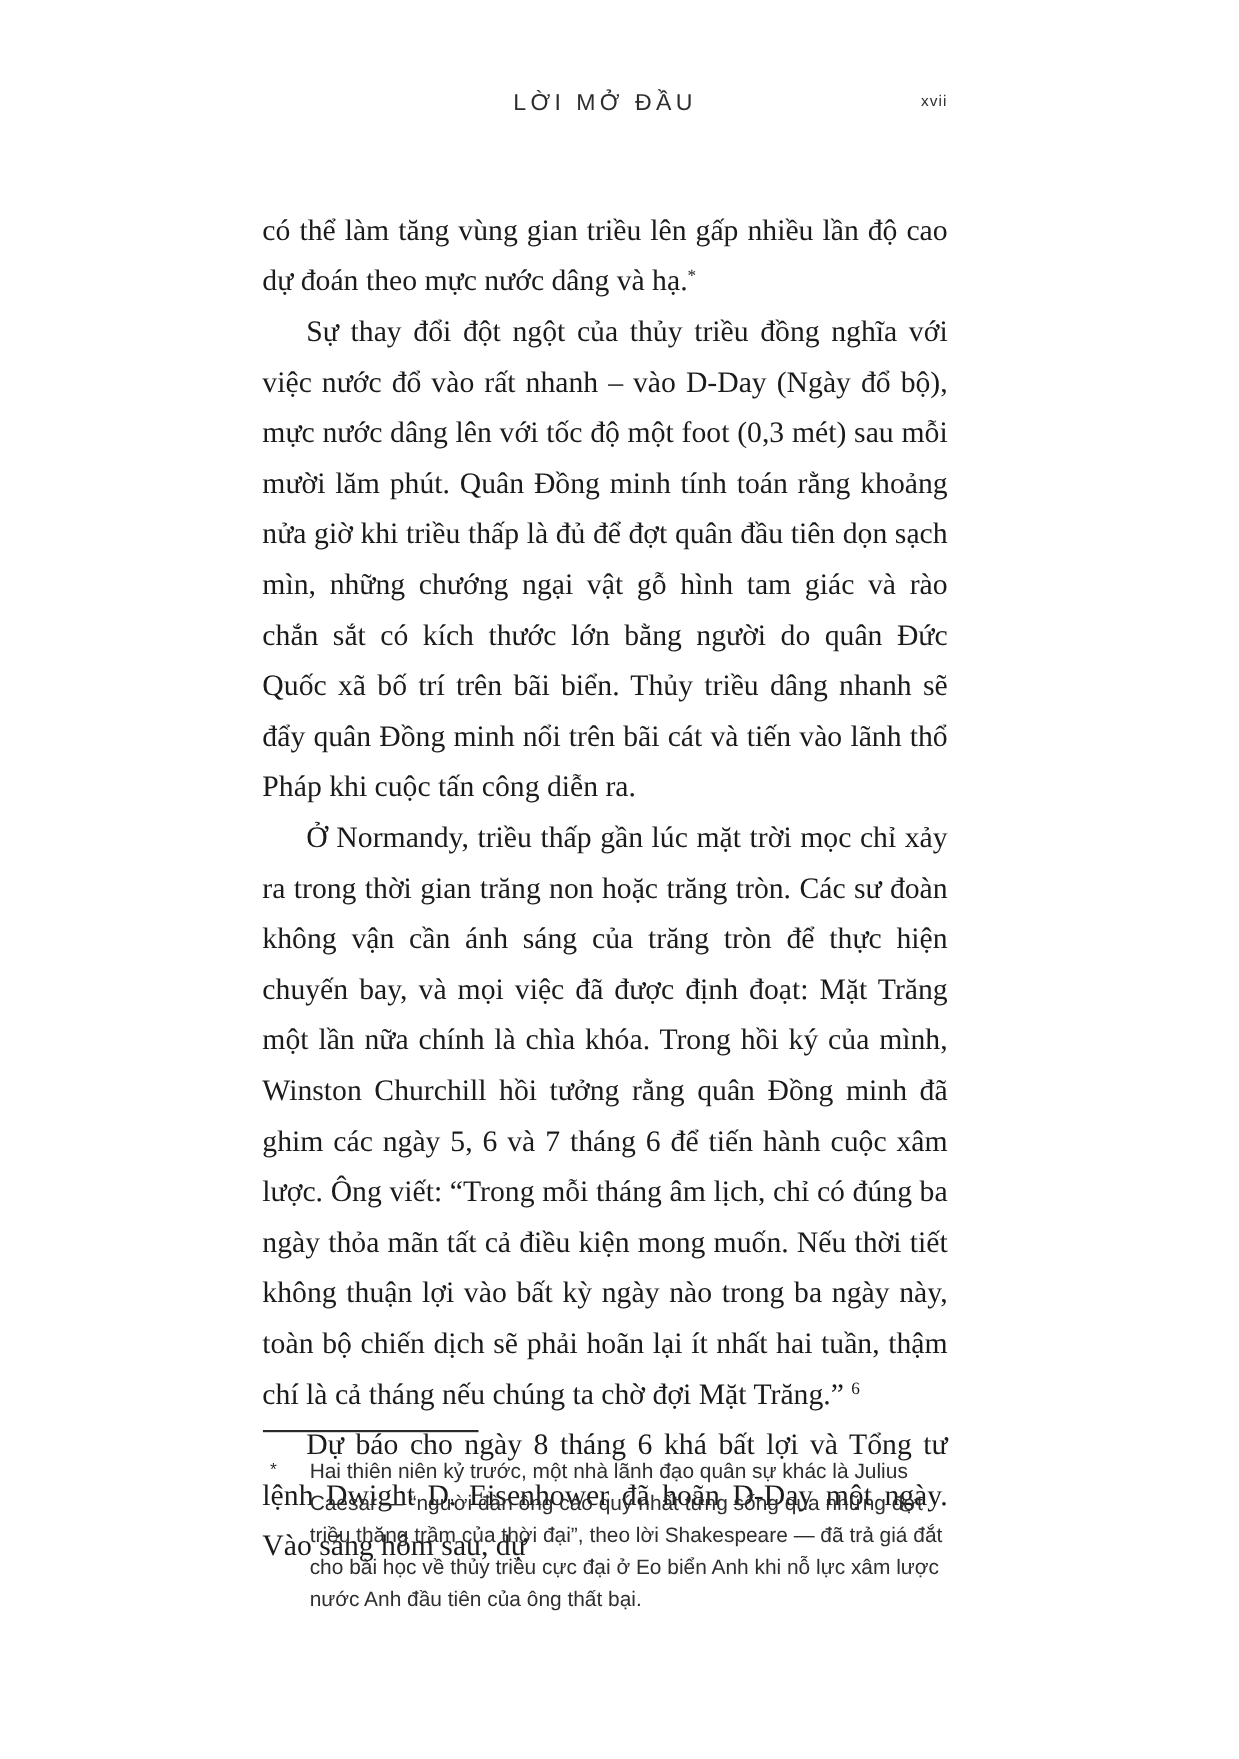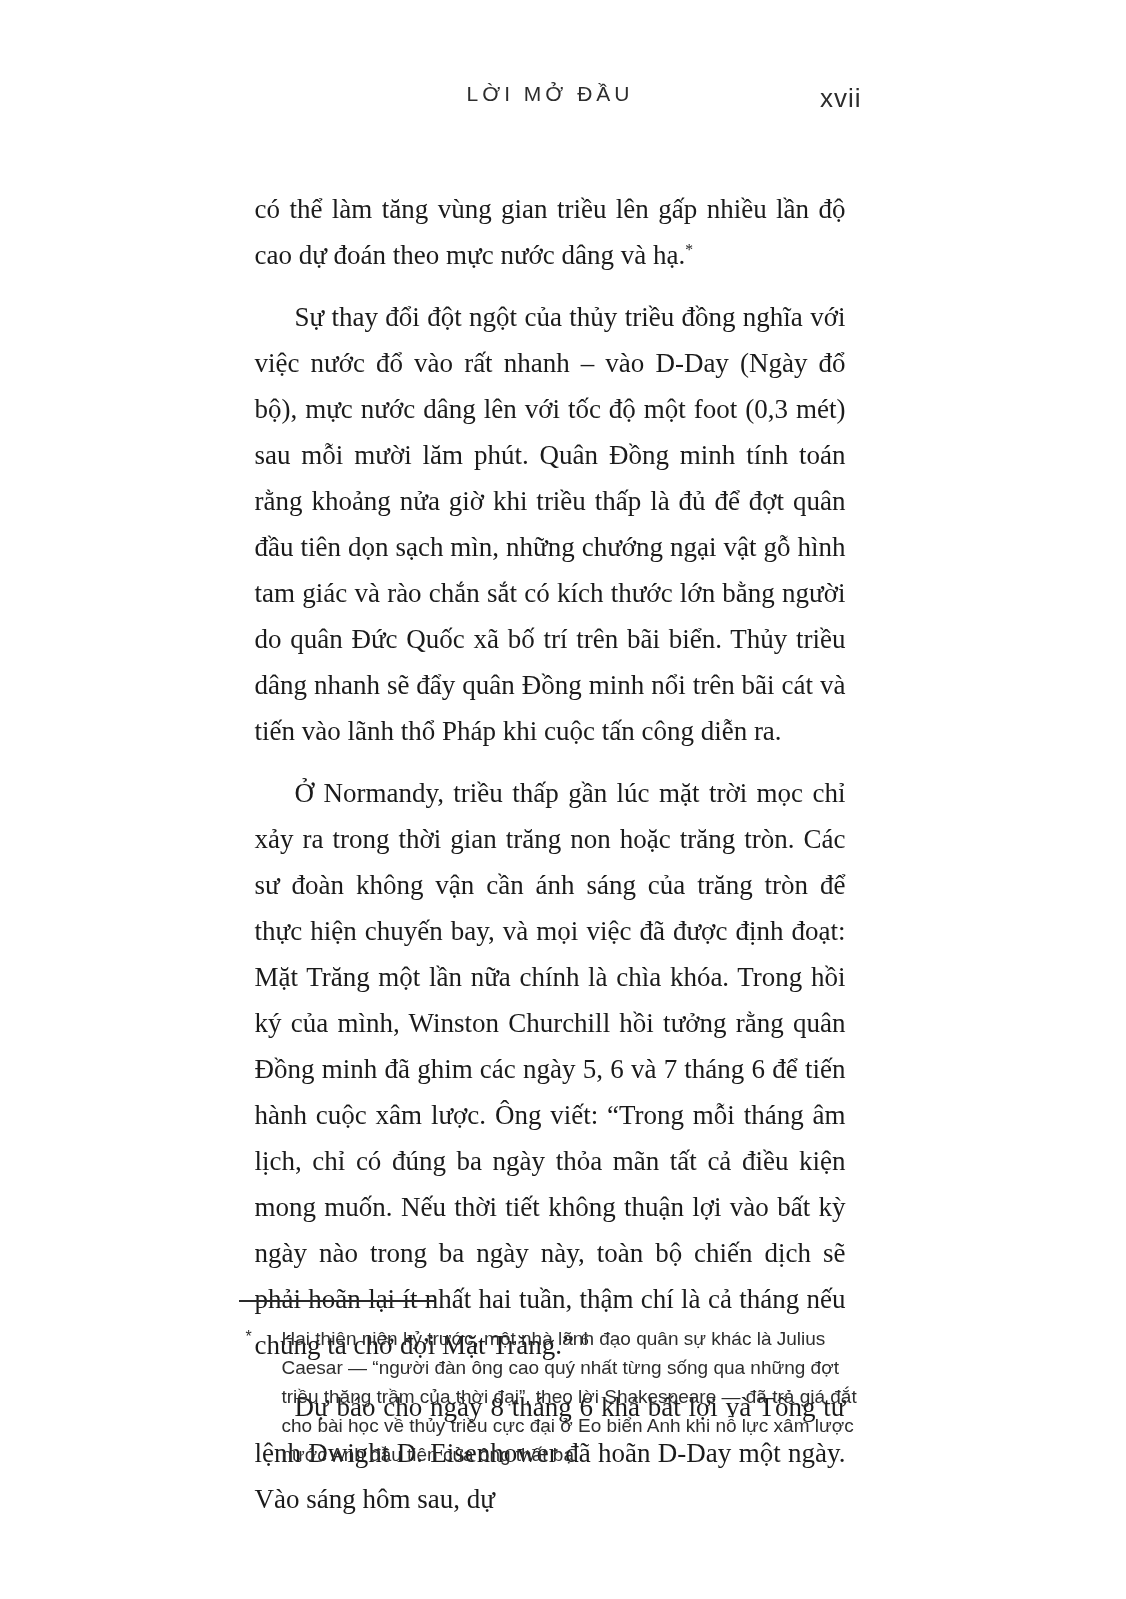--- a/index.html
+++ b/index.html
@@ -28,31 +28,31 @@
     top: 0;
     font-size: 21px;
     letter-spacing: 4px;
     color: #2d2d2d;
     white-space: nowrap;
   }
   .page-number {
     position: absolute;
     right: 0;
     top: 1px;
-    font-size: 26px;
+    font-size: 14px;
     letter-spacing: 1px;
     color: #2d2d2d;
   }
   .body-text {
     font-size: 27px;
     line-height: 46px;
     text-align: justify;
     color: #1b1b1b;
   }
-  .body-text p.para { margin: 16px; }
+  .body-text p.para { margin: 0; }
   .body-text p.para.indent { text-indent: 40px; }
   .body-text sup {
     font-size: 0.58em;
     line-height: 0;
     position: relative;
     top: -0.55em;
     vertical-align: baseline;
   }
   .footnote-area {
     position: absolute;

